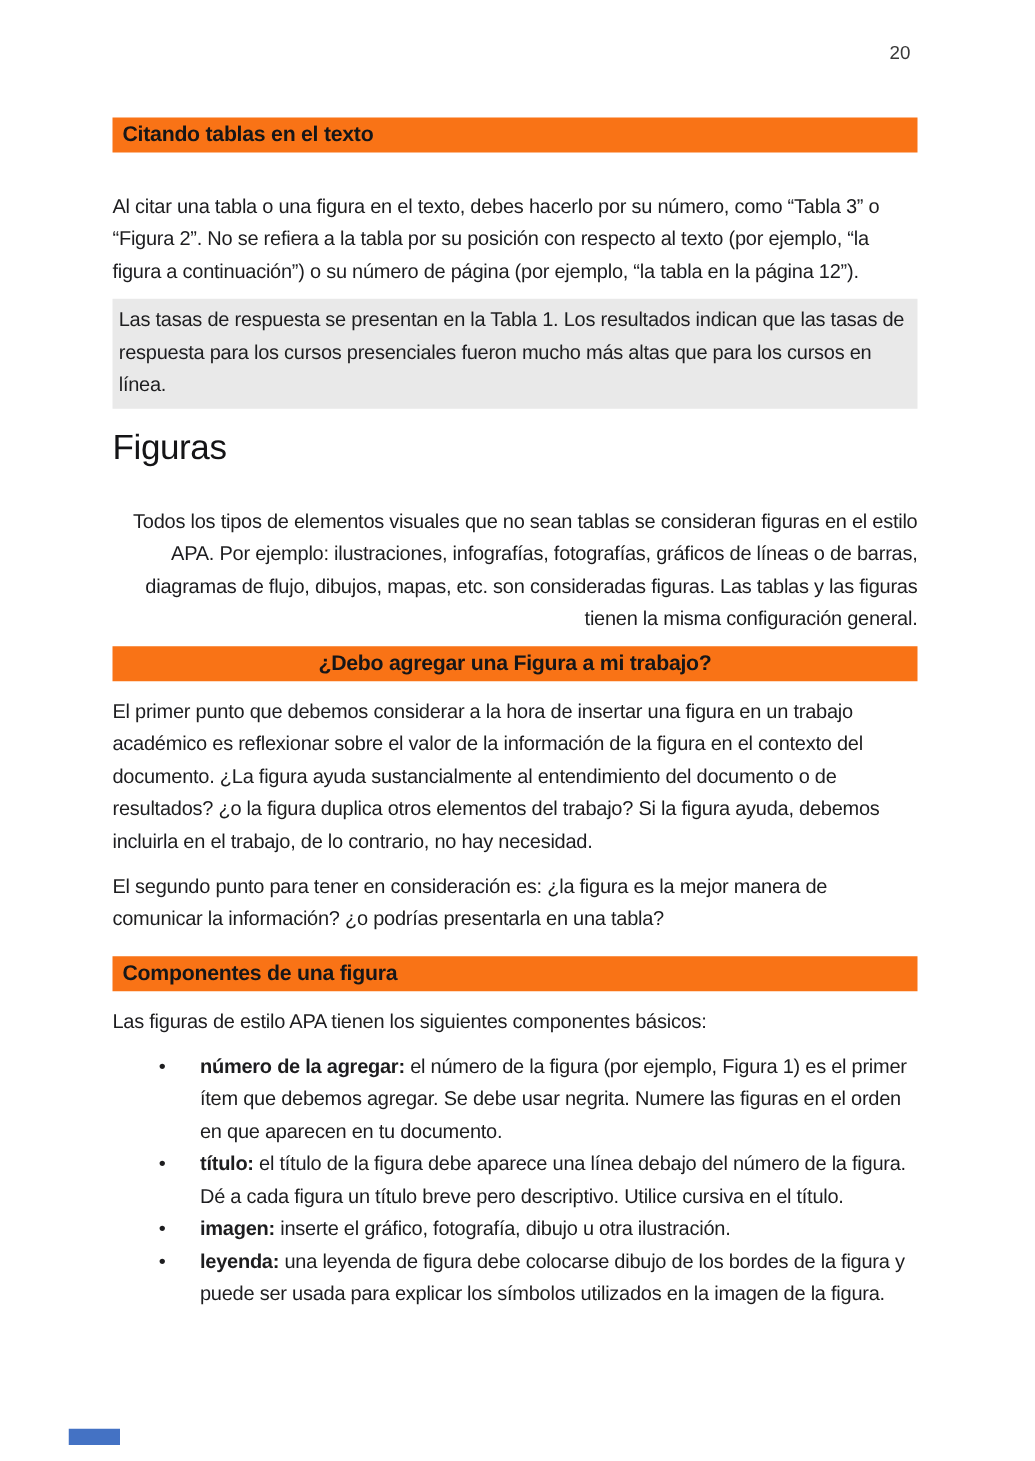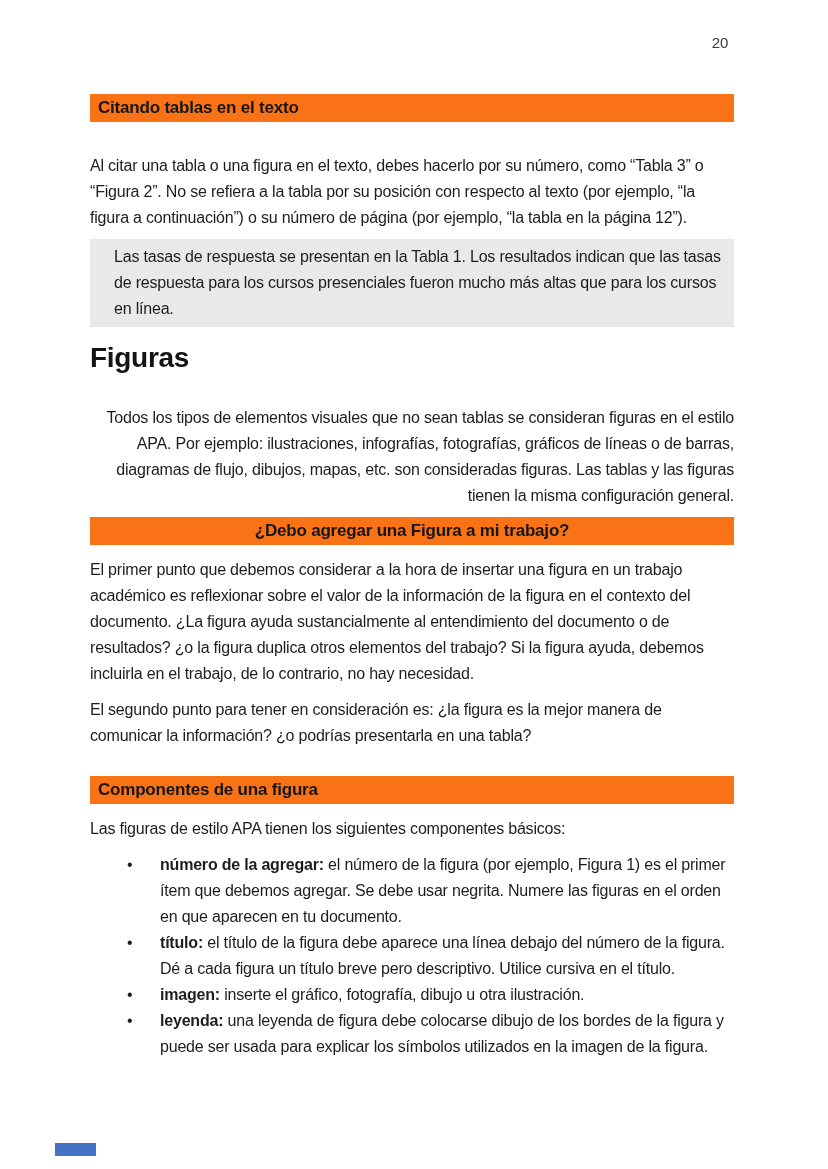--- a/index.html
+++ b/index.html
@@ -37,35 +37,35 @@
     font-weight: bold;
     line-height: 19px;
     padding: 4px 8px 5px 8px;
     color: #161618;
   }
   .para { margin: 0; }
   .p-cite   { margin-top: 31px; }
   .example-box {
     background: #e9e9e9;
     margin-top: 8px;
-    padding: 5px 10px 5px 24px;
+    padding: 5px 10px 5px 5px;
   }
   .h1-title {
     margin: 14px 0 0 0;
     font-size: 28px;
     line-height: 34px;
-    font-weight: bold;
+    font-weight: normal;
     letter-spacing: -0.3px;
     color: #141416;
   }
   .p-figuras  { margin-top: 30px; text-align: right; }
   .bar-debo   { margin-top: 8px; text-align: center; }
   .p-primer   { margin-top: 12px; }
   .p-segundo  { margin-top: 10px; }
-  .bar-comp   { margin-top: 27px; }
+  .bar-comp   { margin-top: 16px; }
   .p-comp     { margin-top: 12px; }
   .bullet-list {
     list-style: none;
     margin: 10px 0 0 0;
     padding: 0;
   }
   .bullet-item {
     position: relative;
     padding-left: 70px;
   }

